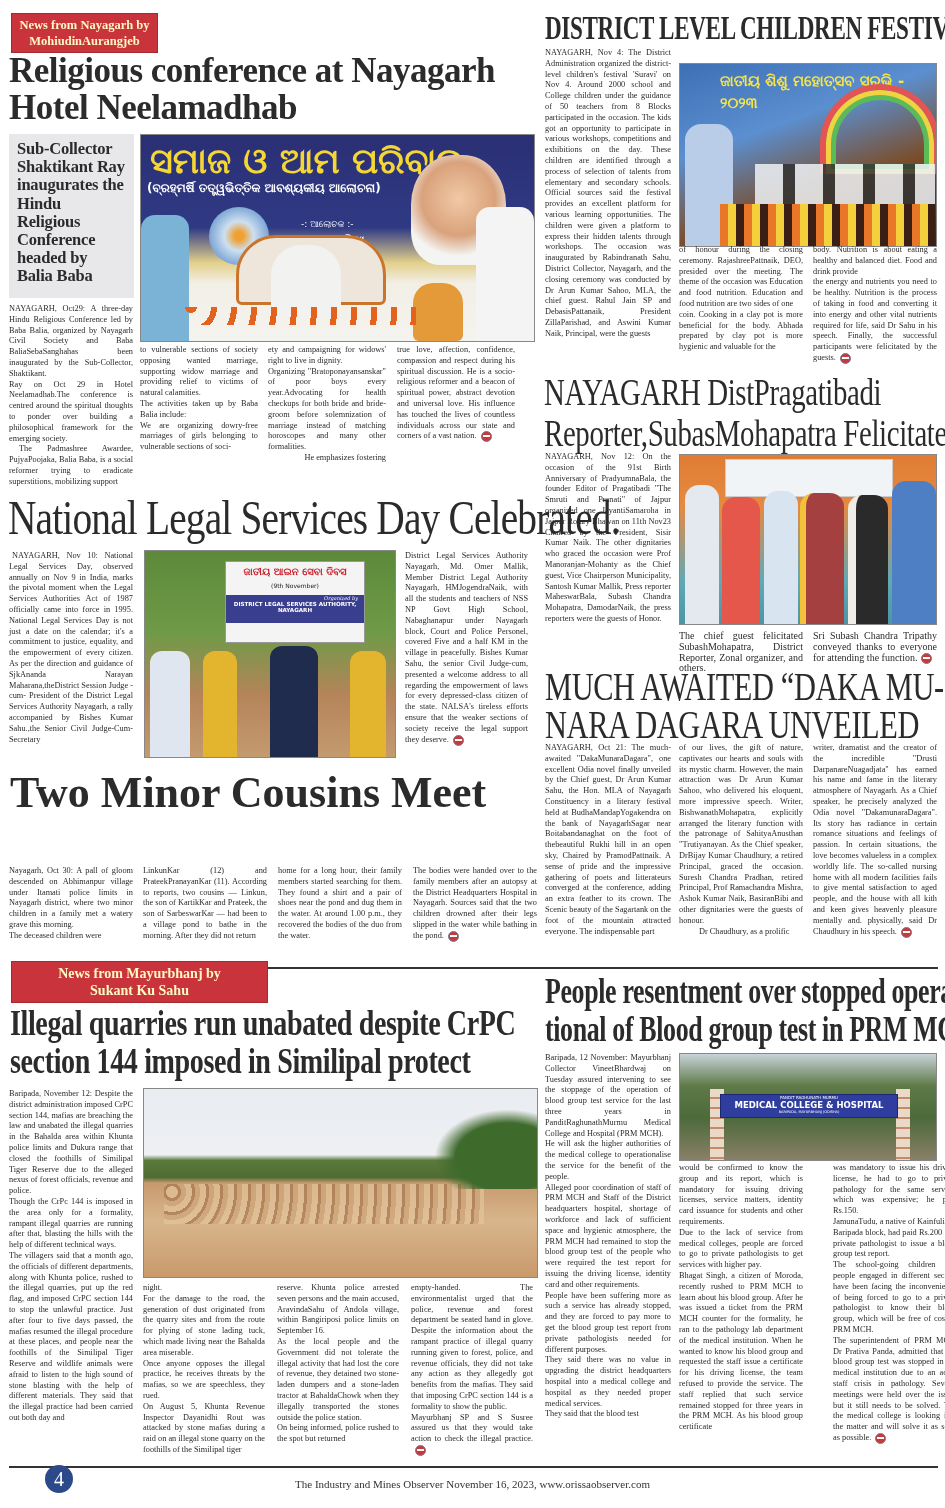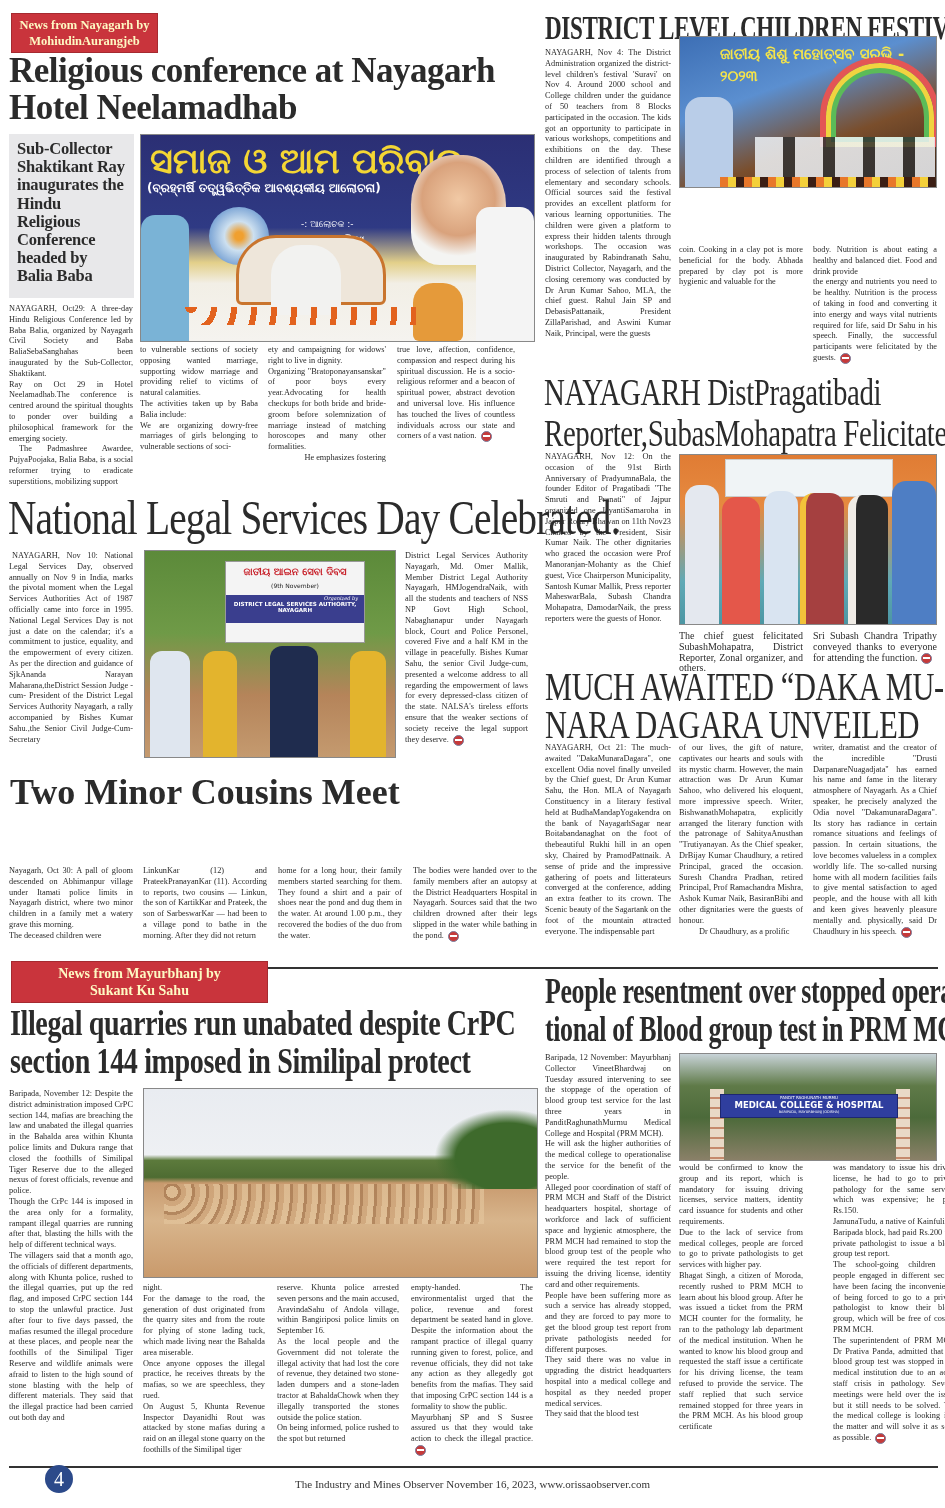--- a/index.html
+++ b/index.html
@@ -88,21 +88,21 @@
   <div style="position:absolute;left:5px;top:100px;width:40px;height:108px;background:#dfe6ef;border-radius:12px 12px 0 0;"></div>
   <div style="position:absolute;left:58px;top:100px;width:34px;height:108px;background:#e3b42d;border-radius:12px 12px 0 0;"></div>
   <div style="position:absolute;left:125px;top:95px;width:48px;height:113px;background:#1f2c4e;border-radius:12px 12px 0 0;"></div>
   <div style="position:absolute;left:205px;top:100px;width:36px;height:108px;background:#e3b42d;border-radius:12px 12px 0 0;"></div>
 </div>
 
 <div class="abs txt" style="left:405px;top:551px;width:123px;">
   <p><span>District Legal Services Authority Nayagarh, Md. Omer Mallik, Member District Legal Authority Nayagarh, HMJogendraNaik, with all the students and teachers of NSS NP Govt High School, Nabaghanapur under Nayagarh block, Court and Police Personel, covered Five and a half KM in the village in peacefully. Bishes Kumar Sahu, the senior Civil Judge-cum, presented a welcome address to all regarding the empowerment of laws for every depressed-class citizen of the state. NALSA's tireless efforts ensure that the weaker sections of society receive the legal support they deserve.</span><span class="endmark"></span></p>
 </div>
 
-<div class="abs hl-bold" style="left:10px;top:770px;width:530px;font-size:36px;line-height:45px;letter-spacing:0;">
+<div class="abs hl-bold" style="left:10px;top:770px;width:530px;font-size:44px;line-height:45px;letter-spacing:0;">
   <div>Two Minor Cousins Meet</div>
 </div>
 <div class="abs txt" style="left:9px;top:866px;width:124px;">
   <p>Nayagarh, Oct 30: A pall of gloom descended on Abhimanpur village under Itamati police limits in Nayagarh district, where two minor children in a family met a watery grave this morning.</p>
   <p>The deceased children were</p>
 </div>
 <div class="abs txt" style="left:143px;top:866px;width:124px;">
   <p>LinkunKar (12) and PrateekPranayanKar (11). According to reports, two cousins — Linkun, the son of KartikKar and Prateek, the son of SarbeswarKar — had been to a village pond to bathe in the morning. After they did not return</p>
 </div>
 <div class="abs txt" style="left:278px;top:866px;width:124px;">
@@ -111,34 +111,35 @@
 <div class="abs txt" style="left:413px;top:866px;width:124px;">
   <p><span>The bodies were handed over to the family members after an autopsy at the District Headquarters Hospital in Nayagarh. Sources said that the two children drowned after their legs slipped in the water while bathing in the pond.</span><span class="endmark"></span></p>
 </div>
 
 <div class="abs hl-cond" style="left:545px;top:10px;font-size:34px;line-height:36px;font-weight:bold;transform:scaleX(0.68);letter-spacing:-0.5px;">DISTRICT LEVEL CHILDREN FESTIVAL</div>
 
 <div class="abs txt" style="left:545px;top:48px;width:126px;">
   <p>NAYAGARH, Nov 4: The District Administration organized the district-level children's festival 'Suravi' on Nov 4. Around 2000 school and College children under the guidance of 50 teachers from 8 Blocks participated in the occasion. The kids got an opportunity to participate in various workshops, competitions and exhibitions on the day. These children are identified through a process of selection of talents from elementary and secondary schools. Official sources said the festival provides an excellent platform for various learning opportunities. The children were given a platform to express their hidden talents through workshops. The occasion was inaugurated by Rabindranath Sahu, District Collector, Nayagarh, and the closing ceremony was conducted by Dr Arun Kumar Sahoo, MLA, the chief guest. Rahul Jain SP and DebasisPattanaik, President ZillaParishad, and Aswini Kumar Naik, Principal, were the guests</p>
 </div>
 
-<div class="abs photo" style="left:679px;top:36px;width:258px;height:152px;background:linear-gradient(160deg,#3d6fb5 0%,#5b8fd0 35%,#7a4e2c 65%,#3a2418 100%);">
+<div class="abs photo" style="left:679px;top:63px;width:258px;height:184px;background:linear-gradient(160deg,#3d6fb5 0%,#5b8fd0 35%,#7a4e2c 65%,#3a2418 100%);">
   <div style="position:absolute;left:40px;top:6px;width:200px;font-family:'DejaVu Sans',sans-serif;font-weight:bold;color:#f5e44a;font-size:15px;line-height:22px;">ଜାତୀୟ ଶିଶୁ ମହୋତ୍ସବ ସୁରଭି - ୨୦୨୩</div>
   <div style="position:absolute;left:140px;top:20px;width:120px;height:90px;border-radius:60px 60px 0 0;border:6px solid #e35555;border-bottom:none;box-shadow:inset 0 0 0 5px #f0d340, inset 0 0 0 10px #5bbb58;"></div>
   <div style="position:absolute;left:5px;top:60px;width:48px;height:124px;background:#b9cde8;border-radius:16px 16px 0 0;"></div>
   <div style="position:absolute;left:75px;top:100px;width:180px;height:40px;background:repeating-linear-gradient(90deg,#eef2f6 0 28px,#333 28px 40px);opacity:.85;"></div>
   <div style="position:absolute;left:40px;top:140px;width:215px;height:44px;background:repeating-linear-gradient(90deg,#e8772a 0 8px,#f4d03a 8px 16px,#3b1e14 16px 24px);"></div>
 </div>
 
 <div class="abs txt" style="left:679px;top:245px;width:124px;">
+  <p>of honour during the closing ceremony. RajashreePattnaik, DEO, presided over the meeting. The theme of the occasion was Education and food nutrition. Education and food nutrition are two sides of one</p>
   <p>coin. Cooking in a clay pot is more beneficial for the body. Abhada prepared by clay pot is more hygienic and valuable for the</p>
 </div>
 <div class="abs txt" style="left:813px;top:245px;width:124px;">
   <p>body. Nutrition is about eating a healthy and balanced diet. Food and drink provide</p>
-  <p><span>the energy and nutrients you need to be healthy. Nutrition is the process of taking in food and converting it into energy and ways vital nutrients required for life, said Dr Sahu in his speech. Finally, the successful participants were felicitated by the guests.</span><span class="endmark"></span></p>
+  <p><span>the energy and nutrients you need to be healthy. Nutrition is the process of taking in food and converting it into energy and other vital nutrients required for life, said Dr Sahu in his speech. Finally, the successful participants were felicitated by the guests.</span><span class="endmark"></span></p>
 </div>
 
 <div class="abs hl-cond" style="left:544px;top:372px;font-size:38px;line-height:41px;transform:scaleX(0.76);letter-spacing:-0.5px;">
   <div>NAYAGARH DistPragatibadi</div>
   <div>Reporter,SubasMohapatra Felicitated.</div>
 </div>
 
 <div class="abs txt" style="left:545px;top:452px;width:126px;">
   <p>NAYAGARH, Nov 12: On the occasion of the 91st Birth Anniversary of PradyumnaBala, the founder Editor of Pragatibadi "The Smruti and Pranati" of Jajpur organized one JayantiSamaroha in Jajpur Rotary Bhawan on 11th Nov23 Chaired by the President, Sisir Kumar Naik. The other dignitaries who graced the occasion were Prof Manoranjan-Mohanty as the Chief guest, Vice Chairperson Municipality, Santosh Kumar Mallik, Press reporter MaheswarBala, Subash Chandra Mohapatra, DamodarNaik, the press reporters were the guests of Honor.</p>
 </div>

